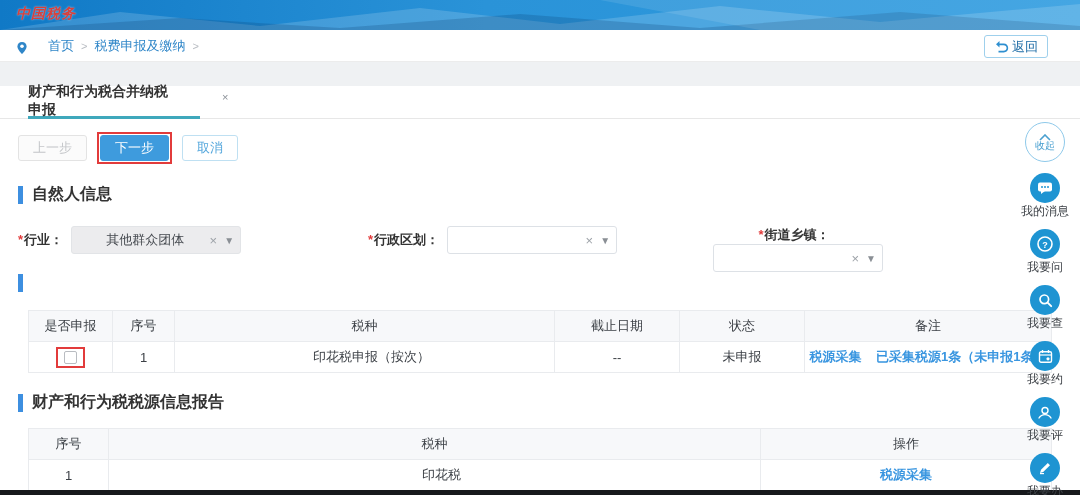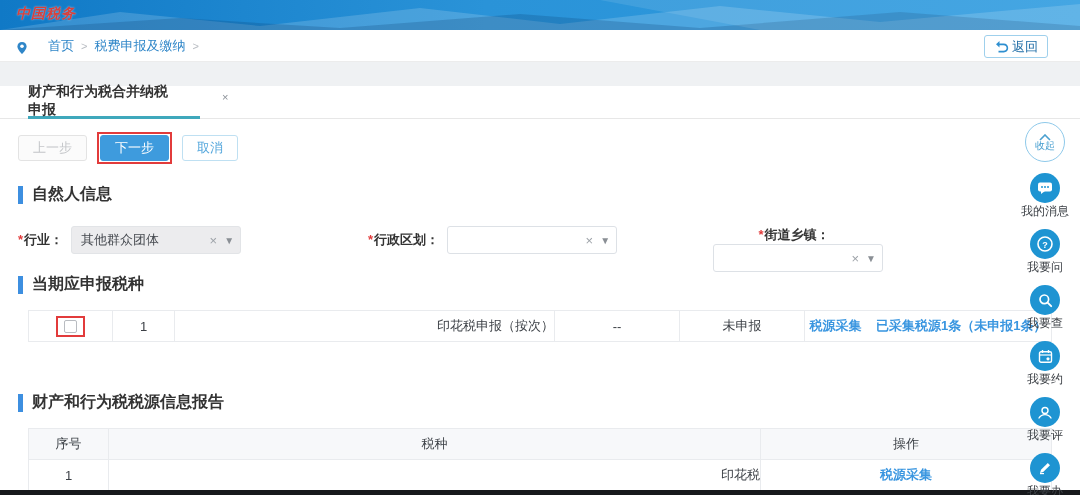--- a/index.html
+++ b/index.html
@@ -49,34 +49,34 @@
   .sec-hd { position:absolute; left:18px; display:flex; align-items:center; gap:9px; }
   .sec-bar { width:5px; height:18px; background:#3d8fe0; }
   .sec-title { font-size:16px; font-weight:bold; color:#333; }
 
   
   .fgroup { position:absolute; display:flex; align-items:center; }
   .flabel { font-size:13px; color:#333; font-weight:bold; white-space:nowrap; }
   .req { color:#e23b3b; margin-right:1px; }
   .fselect { width:170px; height:28px; border:1px solid #dde1e6; border-radius:3px; background:#fff;
     display:flex; align-items:center; padding:0 6px 0 9px; margin-left:8px; cursor:pointer; }
-  .fselect.disabled { background:#ececee; border-color:#e2e4e7; }
+  .fselect.disabled { background:#ececee; border-color:#e2e4e7;text-align:center; }
   .fval { flex:1; font-size:13px; color:#45494f; overflow:hidden; white-space:nowrap; }
   .masked { width:62px; height:11px; border-radius:2px; background:
     repeating-linear-gradient(100deg,#cfd4da 0 4px,#e4e8ec 4px 8px); filter:blur(1.6px); }
   .clear-x { color:#9da2a8; font-size:13px; margin-right:7px; }
   .caret { color:#8a8f95; font-size:10px; }
 
   
   .tbl { position:absolute; left:28px; width:1024px; border-collapse:collapse; table-layout:fixed;
     font-size:13px; color:#3c4046; }
   .tbl th, .tbl td { border:1px solid #e9ebee; height:31px; text-align:center; font-weight:normal;
     overflow:hidden; white-space:nowrap; }
   .tbl th { background:#f7f8fa; color:#3c4046; }
-  .tbl td.lefted { text-align:right; padding-left:14px; }
+  .tbl td.lefted { text-align:center; padding-left:14px; }
   .link { color:#3a96e0; cursor:pointer; text-decoration:none;font-weight:bold; }
   .annot-cb { display:inline-flex; align-items:center; justify-content:center;
     border:2px solid #e23b3b; padding:2px 6px; }
   .cb { width:13px; height:13px; border:1px solid #b9bcc1; border-radius:2px; background:#fff; cursor:pointer; }
 
   
   .sidebar { position:absolute; right:6px; top:122px; width:58px; display:flex; flex-direction:column;
     align-items:center; z-index:5; }
   .collapse-btn { width:40px; height:40px; border-radius:50%; background:#fff; border:1px solid #8ec9ea;
     display:flex; flex-direction:column; align-items:center; justify-content:center; cursor:pointer; }
@@ -168,33 +168,40 @@
       <span class="flabel"><span class="req">*</span><span>街道乡镇：</span></span>
       <div class="fselect">
         <span class="fval"><span class="masked"></span></span>
         <span class="clear-x">×</span>
         <span class="caret">▼</span>
       </div>
     </div>
 
     <div class="sec-hd" style="top:188px;">
       <span class="sec-bar"></span>
-      <span class="sec-title">当期应申报税种</span>
     </div>
 
     <table class="tbl" style="top:224px;">
       <colgroup>
           <col style="width:84px">
           <col style="width:62px">
           <col style="width:380px">
           <col style="width:125px">
           <col style="width:125px">
           <col>
         </colgroup>
       <tbody>
+          <tr>
+        <th>是否申报</th>
+        <th>序号</th>
+        <th>税种</th>
+        <th>截止日期</th>
+        <th>状态</th>
+        <th>备注</th>
+      </tr>
       <tr>
         <td>
           <span class="annot-cb">
             <span class="cb"></span>
           </span>
         </td>
         <td>1</td>
         <td class="lefted">印花税申报（按次）</td>
         <td>--</td>
         <td>未申报</td>

